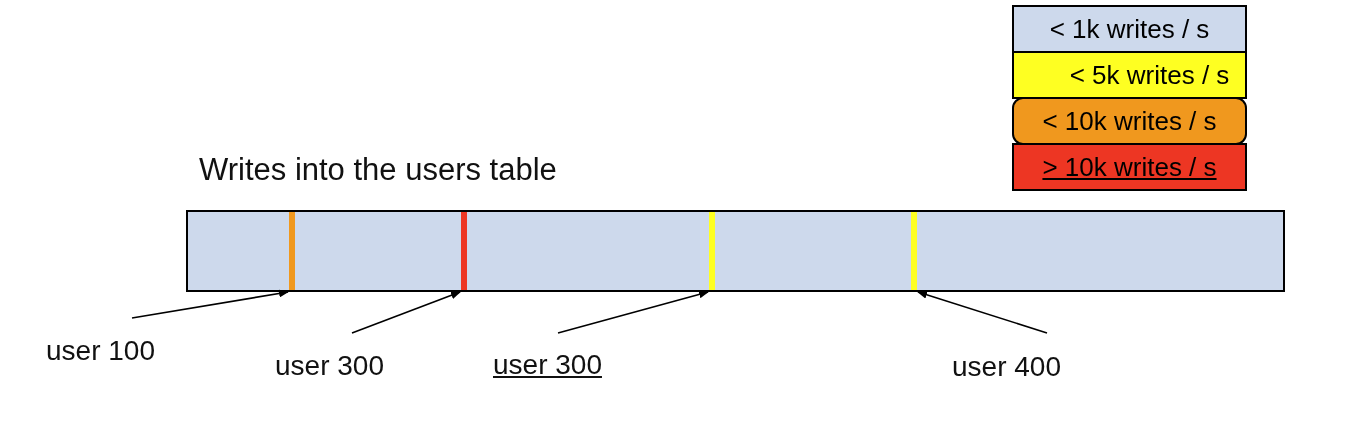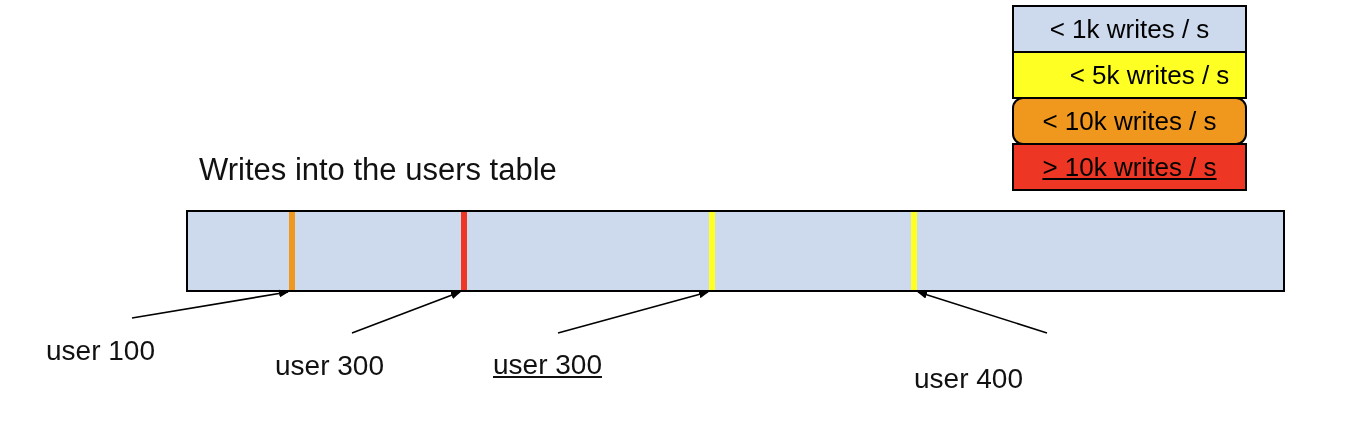--- a/index.html
+++ b/index.html
@@ -83,21 +83,21 @@
   .user-label {
     position: absolute;
     font-size: 28px;
     line-height: 1.1;
     color: #111;
     white-space: nowrap;
   }
   .user-label-1 { left: 46px;  top: 336px; }
   .user-label-2 { left: 275px; top: 351px; }
   .user-label-3 { left: 493px; top: 350px; text-decoration: underline; }
-  .user-label-4 { left: 914px; top: 352px; margin-top: 12px; }
+  .user-label-4 { left: 952px; top: 352px; }
 </style>
 </head>
 <body>
 
 <div id="canvas">
 
   <div class="legend">
     <div class="legend-row" style="background: rgb(205, 217, 236);">
       <span>&lt; 1k writes / s</span>
     </div>

